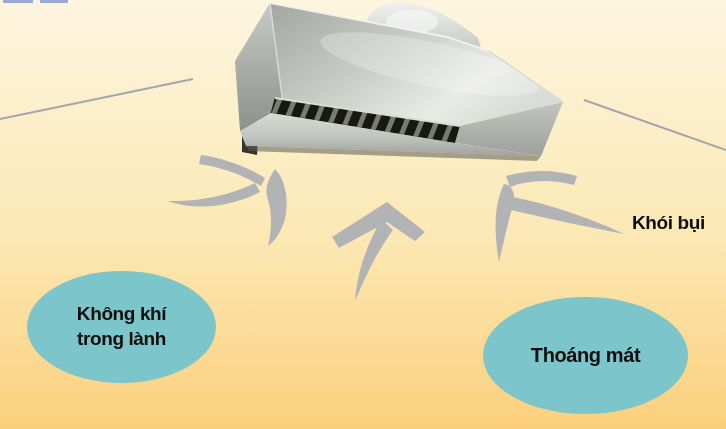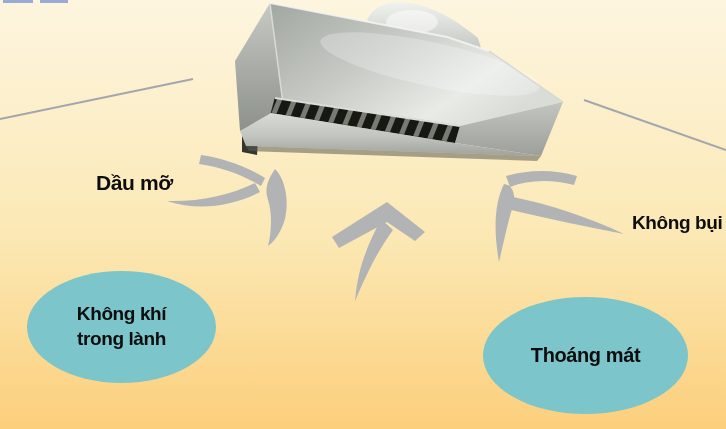--- a/index.html
+++ b/index.html
@@ -105,22 +105,21 @@
       <path d="M381,219 C369,243 358,265 355,301 C367,273 377,252 393,230 Z"></path>
     </g>
 
     <g style="fill:var(--arrow-gray,#b2b3b5)">
       <path d="M506,176 C528,170 552,169 577,176 L574,185 C551,179 528,180 510,187 Z"></path>
       <path d="M513,197 C548,204 588,217 624,234 C587,227 549,219 511,210 Z"></path>
       <path d="M504,184 C495,202 493,228 499,262 C504,241 508,221 513,206 C516,196 513,188 508,185 Z"></path>
     </g>
   </svg>
 
-  <div class="lbl lbl-grease">Dầu mỡ</div>
-  <div class="lbl lbl-smoke">Không bụi</div>
+  <div class="lbl lbl-smoke">Khói bụi</div>
 
   <div class="bubble bubble-cool">
     <span>Thoáng mát</span>
   </div>
   <div class="bubble bubble-fresh">
     <span>
       <span>Không khí</span><br>
       <span>trong lành</span>
     </span>
   </div>

